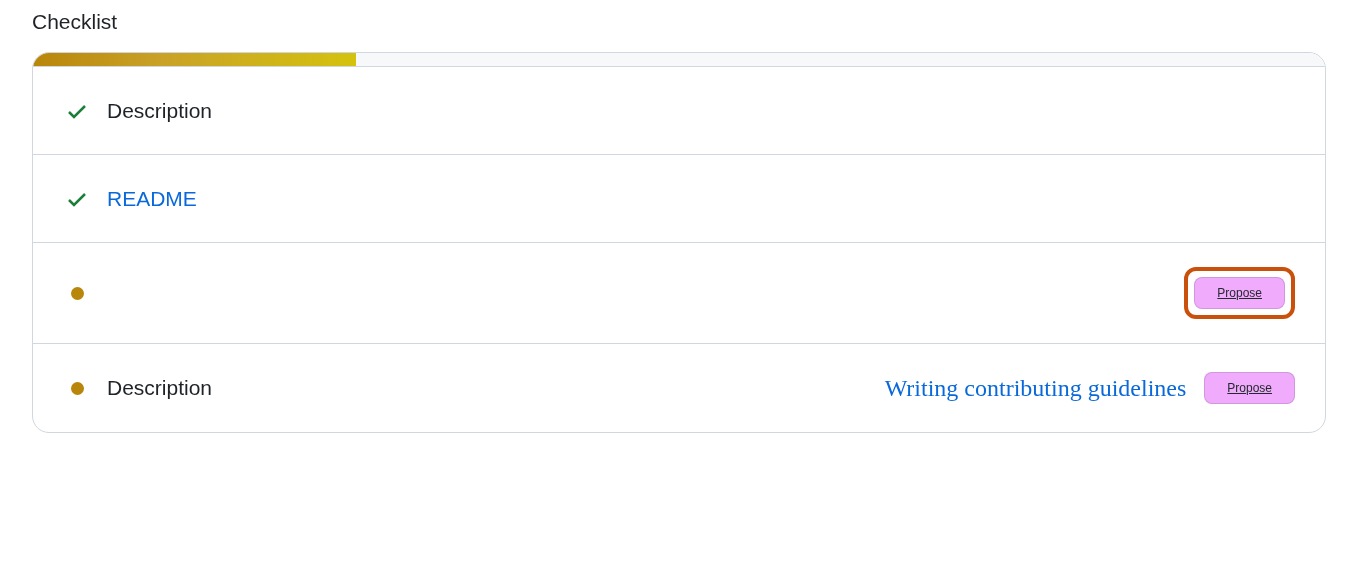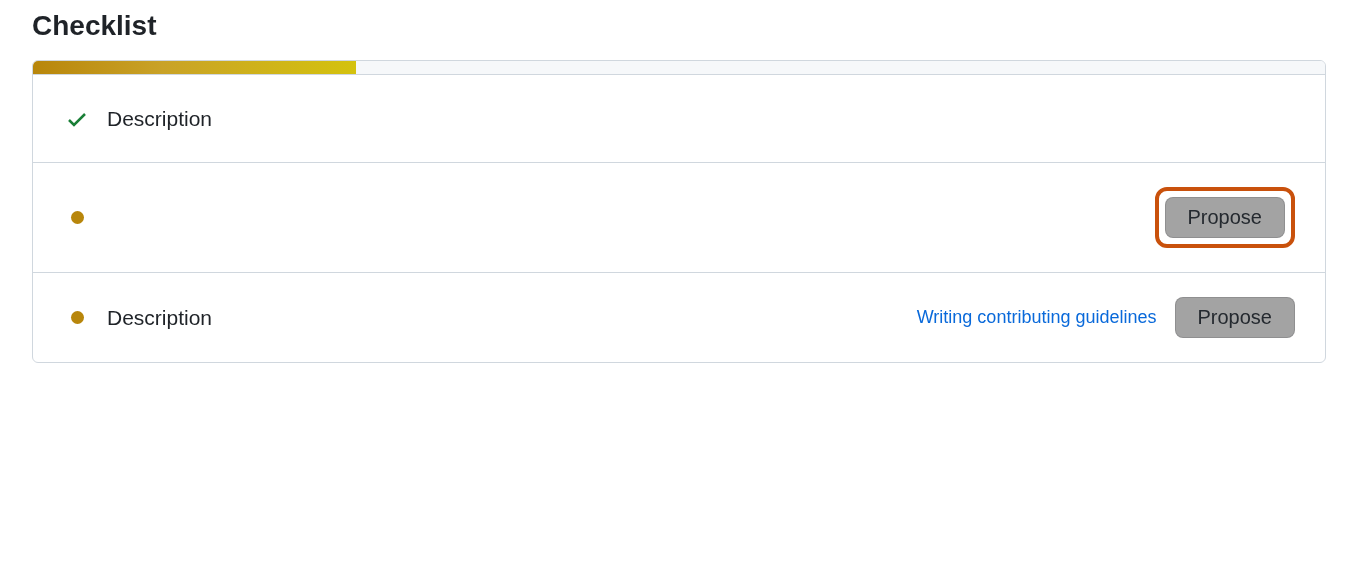--- a/index.html
+++ b/index.html
@@ -7,28 +7,28 @@
       margin: 0;
       padding: 0;
     }
     body {
       font-family: -apple-system, BlinkMacSystemFont, "Segoe UI", Helvetica, Arial, sans-serif;
       background: #ffffff;
       color: #24292f;
       padding: 10px 32px 0 32px;
     }
     .section-title {
-      font-size: 28px;
-      font-weight: 700;
+      font-size: 21px;
+      font-weight: 400;
       margin-bottom: 18px;
       color: #1f2328;
     }
     .checklist-box {
       border: 1px solid #d0d7de;
-      border-radius: 6px;
+      border-radius: 17px;
       overflow: hidden;
     }
     .progress-bar {
       height: 14px;
       background: #f6f8fa;
       border-bottom: 1px solid #d0d7de;
       position: relative;
     }
     .progress-fill {
       height: 100%;
@@ -73,33 +73,35 @@
       flex-shrink: 0;
     }
     .item-label.link {
       color: #0969da;
     }
     .spacer {
       flex: 1;
     }
     .help-link {
       color: #0969da;
-      font-size: 18px;
+      font-size: 24px;
       margin-right: 18px;
       text-decoration: none;
+      font-family: Liberation Serif, serif;
     }
     .propose-btn {
-      font-size: 20px;
+      font-size: 12px;
       padding: 8px 22px;
-      background: #a3a3a3;
+      background: #f0abfc;
       border: 1px solid rgba(31,35,40,0.15);
       border-radius: 8px;
       color: #24292f;
       font-weight: 500;
       cursor: pointer;
+      text-decoration: underline;
     }
     .highlight-frame {
       border: 4px solid #c9510c;
       border-radius: 12px;
       padding: 6px;
       display: inline-flex;
     }
   </style>
 </head>
 <body>
@@ -114,20 +116,29 @@
   <div class="checklist-item">
     <span class="item-icon">
       <svg class="check-svg" viewBox="0 0 24 24">
           <polyline points="4 13 9 18 20 7"></polyline>
         </svg>
     </span>
     <span class="item-label">Description</span>
     <span class="spacer"></span>
   </div>
 
+  <div class="checklist-item">
+    <span class="item-icon">
+      <svg class="check-svg" viewBox="0 0 24 24">
+          <polyline points="4 13 9 18 20 7"></polyline>
+        </svg>
+    </span>
+    <span class="item-label link">README</span>
+    <span class="spacer"></span>
+  </div>
 
   <div class="checklist-item">
     <span class="item-icon">
       <span class="dot"></span>
     </span>
     <span class="spacer"></span>
     <span class="highlight-frame">
       <button class="propose-btn">Propose</button>
     </span>
   </div>

